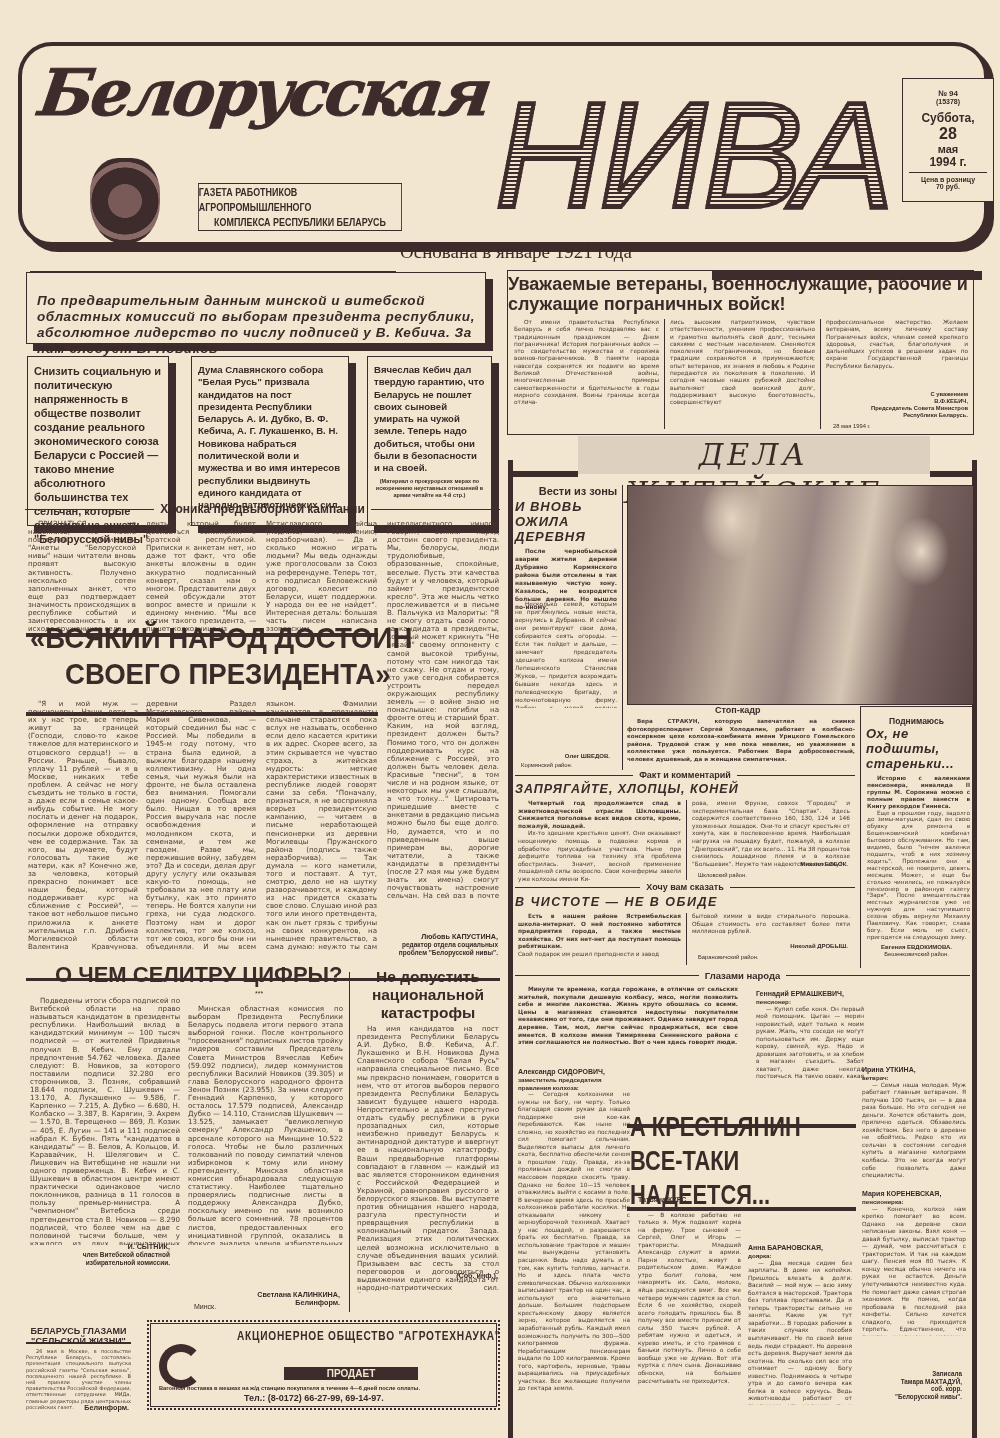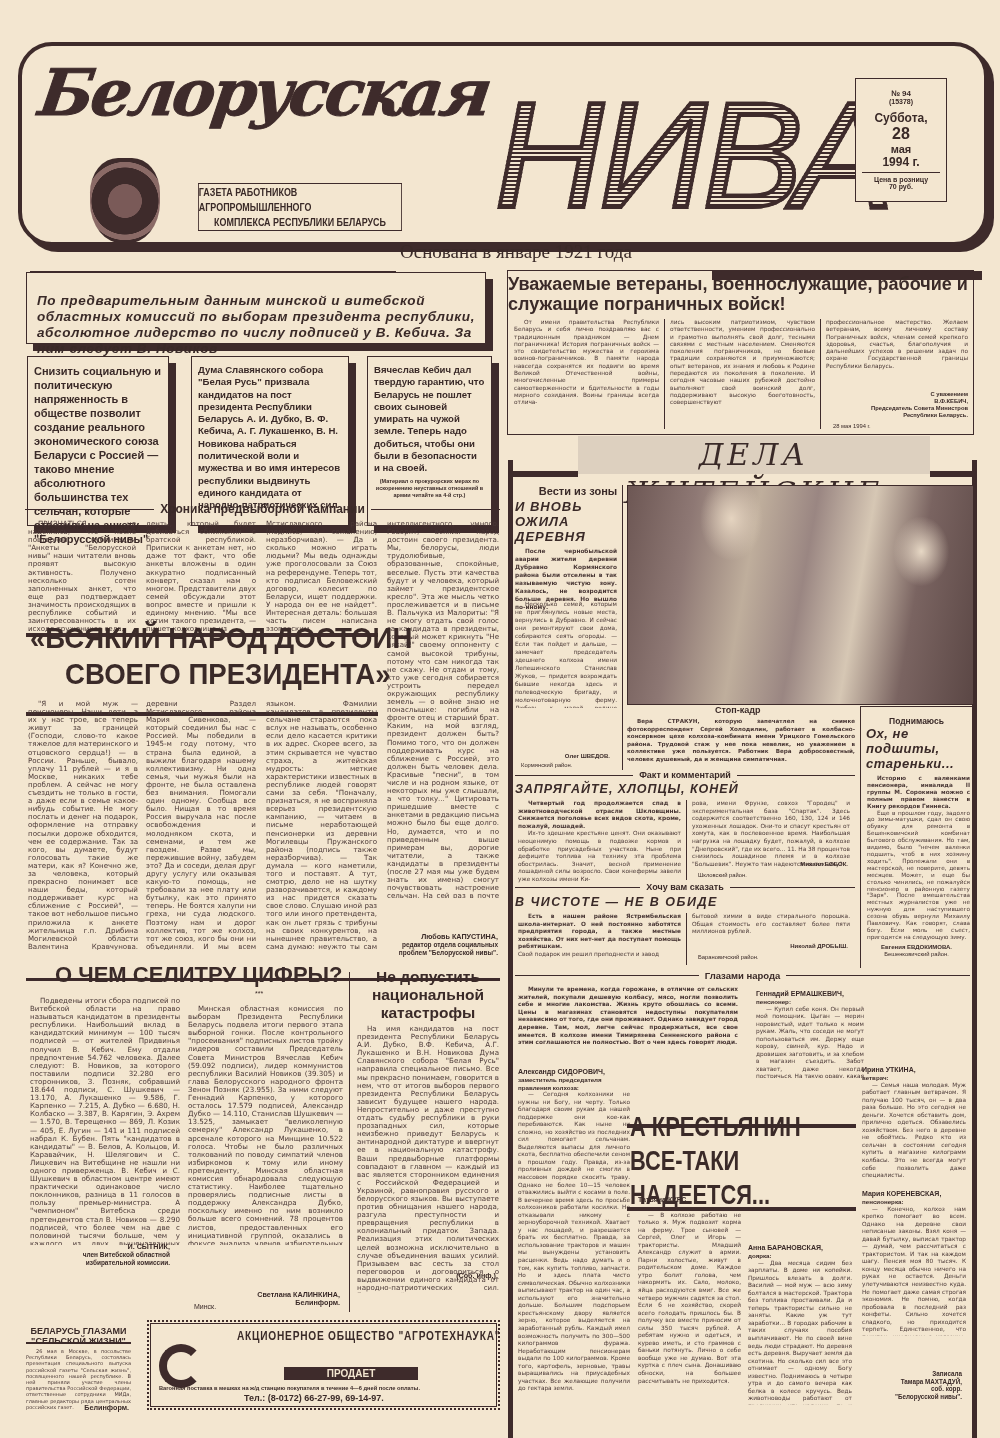--- a/index.html
+++ b/index.html
@@ -15,21 +15,21 @@
   
   #mast{left:18px;top:42px;width:962px;height:196px;border:4px solid #3e2b2b;border-radius:34px;box-shadow:6px 6px 0 #3e2b2b;background:#f3e6d0;}
   #logo1{left:40px;top:55px;font-family:"DejaVu Serif",serif;font-style:italic;font-weight:bold;font-size:64px;color:#3e2b2b;letter-spacing:-3px;
      -webkit-text-stroke:1px #3e2b2b;transform:skewX(-8deg);}
   #logo2{left:495px;top:80px;font-family:"Liberation Sans",sans-serif;font-weight:normal;font-style:italic;font-size:150px;line-height:150px;letter-spacing:-4px;
      color:transparent;-webkit-text-stroke:4px #3e2b2b;
      background:repeating-linear-gradient(0deg,#3e2b2b 0 2px,#f3e6d0 2px 4px);-webkit-background-clip:text;background-clip:text;}
   #medal{left:90px;top:158px;width:70px;height:86px;border-radius:40% 40% 48% 48%;background:radial-gradient(circle,#7a5a58 0 30%,#3e2b2b 31% 60%,#8a6a66 61% 70%,#3e2b2b 71%);}
   #tagbox{left:180px;top:183px;width:238px;height:46px;border:1.5px solid #3e2b2b;display:flex;flex-direction:column;align-items:center;justify-content:center;
      font-family:"Liberation Sans",sans-serif;font-weight:bold;font-size:10.5px;line-height:15px;transform:scaleX(0.85);}
-  #datebox{left:855px;top:78px;width:90px;height:122px;border:1.5px solid #3e2b2b;text-align:center;background:#f3e6d0;}
+  #datebox{left:902px;top:78px;width:90px;height:122px;border:1.5px solid #3e2b2b;text-align:center;background:#f3e6d0;}
   #founded{left:240px;top:245px;width:742px;height:20px;}
   
   .shadowbox{border:1.5px solid #3e2b2b;box-shadow:7px 7px 0 #3e2b2b;background:#f3e6d0;}
   .sectitle{display:flex;align-items:center;gap:6px;font-weight:bold;font-size:12px;}
   .sectitle .ln{flex:1;height:1px;background:#3e2b2b;}
   .vline{width:1px;background:#3e2b2b;}
   #photo{left:627px;top:485px;width:345px;height:218px;background:
      radial-gradient(ellipse 40px 50px at 85% 30%,#e7d8c5,transparent 70%),
      radial-gradient(ellipse 45px 60px at 30% 15%,#e5d4c0,transparent 70%),
      linear-gradient(100deg,#6d5754 0%,#8e7874 18%,#bfae9c 35%,#9a8682 50%,#d6c7b4 65%,#7a6461 80%,#5b4745 100%);

